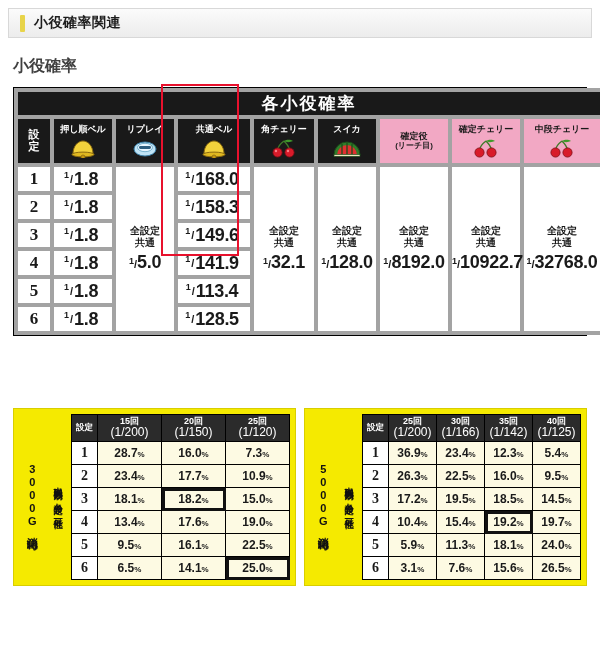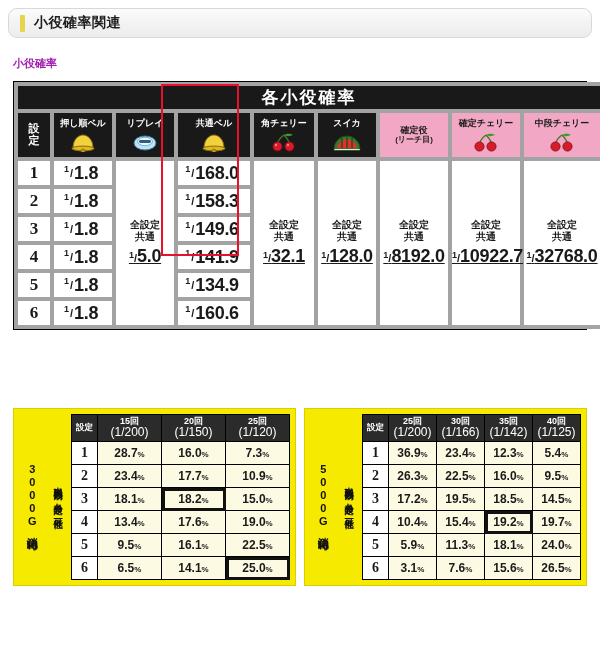--- a/index.html
+++ b/index.html
@@ -12,32 +12,32 @@
     overflow:hidden;
   }
   .page { position:relative; width:600px; height:647px; }
 
   
   .header-bar {
     margin:8px 8px 0 8px;
     height:30px;
     background:linear-gradient(to bottom,#fbfbfb,#ececec);
     border:1px solid #d8d8d8;
-    border-radius:9px;
+    border-radius:0;
     display:flex; align-items:center;
   }
   .header-accent {
     width:5px; height:17px; background:#e8d44a; margin-left:11px; margin-right:9px;
     border-radius:1px;
   }
   .header-title { font-size:14px; font-weight:bold; color:#1d1d1d; letter-spacing:0.5px; }
 
   .section-title {
     margin:18px 0 10px 13px;
-    font-size:11px; font-weight:bold; color:#a21caf;
+    font-size:16px; font-weight:bold; color:#404040;
   }
 
   
   .tbl-wrap { margin:0 13px; border:1px solid #000; background:#fff; }
   table.main { width:100%; border-collapse:collapse; table-layout:fixed; }
   table.main td, table.main th { border:4px solid #a3a3a3; padding:0; text-align:center; }
 
   .title-row td {
     background:#191919; color:#fff; font-size:17px; font-weight:bold;
     height:27px; letter-spacing:2px;
@@ -62,21 +62,21 @@
   .frac { display:inline-flex; align-items:center; justify-content:center; gap:1px; }
   .frac .one { font-size:9px; position:relative; top:-4px; }
   .frac .slash { font-size:11px; }
   .frac .num { font-size:18px; font-weight:bold; letter-spacing:-0.3px; }
 
   td.setting-cell {
     background:#fff; font-size:17px; font-weight:bold; width:34px; height:28px;
     font-family:"Liberation Serif", serif;
   }
   td.allset { background:#fff; font-size:10px; font-weight:bold; line-height:1.15; }
-  td.allset .big { display:block; margin-top:4px;text-decoration:underline; }
+  td.allset .big { display:block; margin-top:4px; }
 
   
   .redbox {
     position:absolute;
     border:2px solid #e8112d;
     pointer-events:none;
   }
 
   
   .bottom { position:absolute; left:13px; top:400px; width:574px; display:flex; gap:8px; }
@@ -336,39 +336,39 @@
           <span class="frac">
                 <span class="one">1</span>
                 <span class="slash">/</span>
                 <span class="num">1.8</span>
               </span>
         </td>
         <td class="val">
           <span class="frac">
                 <span class="one">1</span>
                 <span class="slash">/</span>
-                <span class="num">134.9</span>
+                <span class="num">113.4</span>
               </span>
         </td>
       </tr>
 
       <tr>
         <td class="setting-cell">6</td>
         <td class="val">
           <span class="frac">
                 <span class="one">1</span>
                 <span class="slash">/</span>
                 <span class="num">1.8</span>
               </span>
         </td>
         <td class="val">
           <span class="frac">
                 <span class="one">1</span>
                 <span class="slash">/</span>
-                <span class="num">160.6</span>
+                <span class="num">128.5</span>
               </span>
         </td>
       </tr>
     </tbody>
       </table>
 
     <div class="redbox" style="left:161px; top:76px; width:78px; height:172px;"></div>
   </div>
 
   <div class="bottom">

